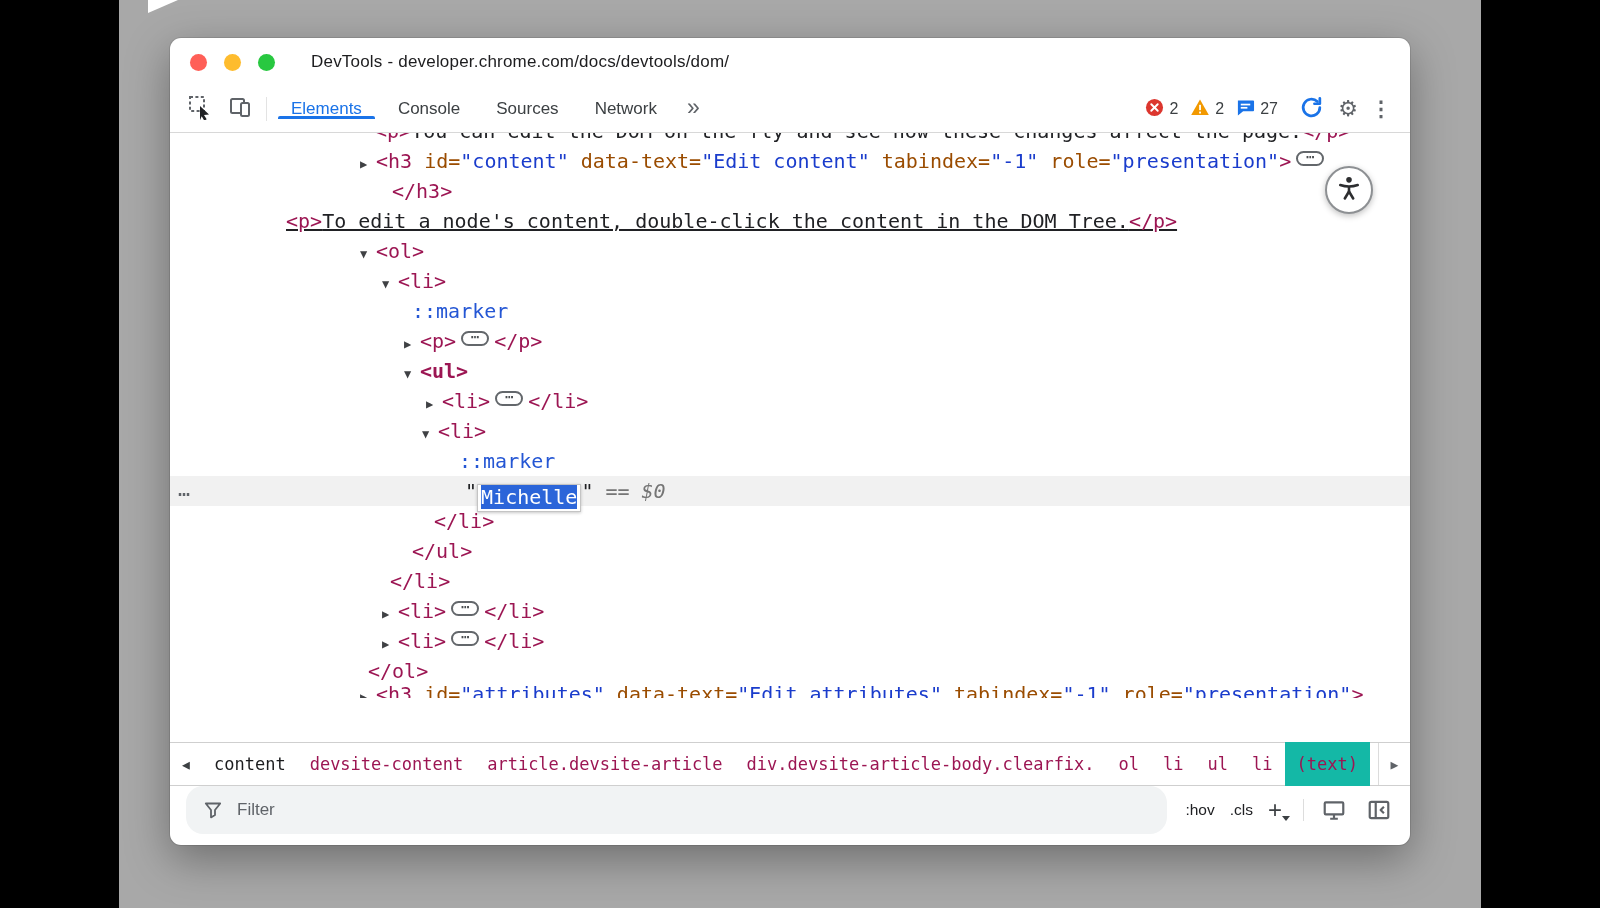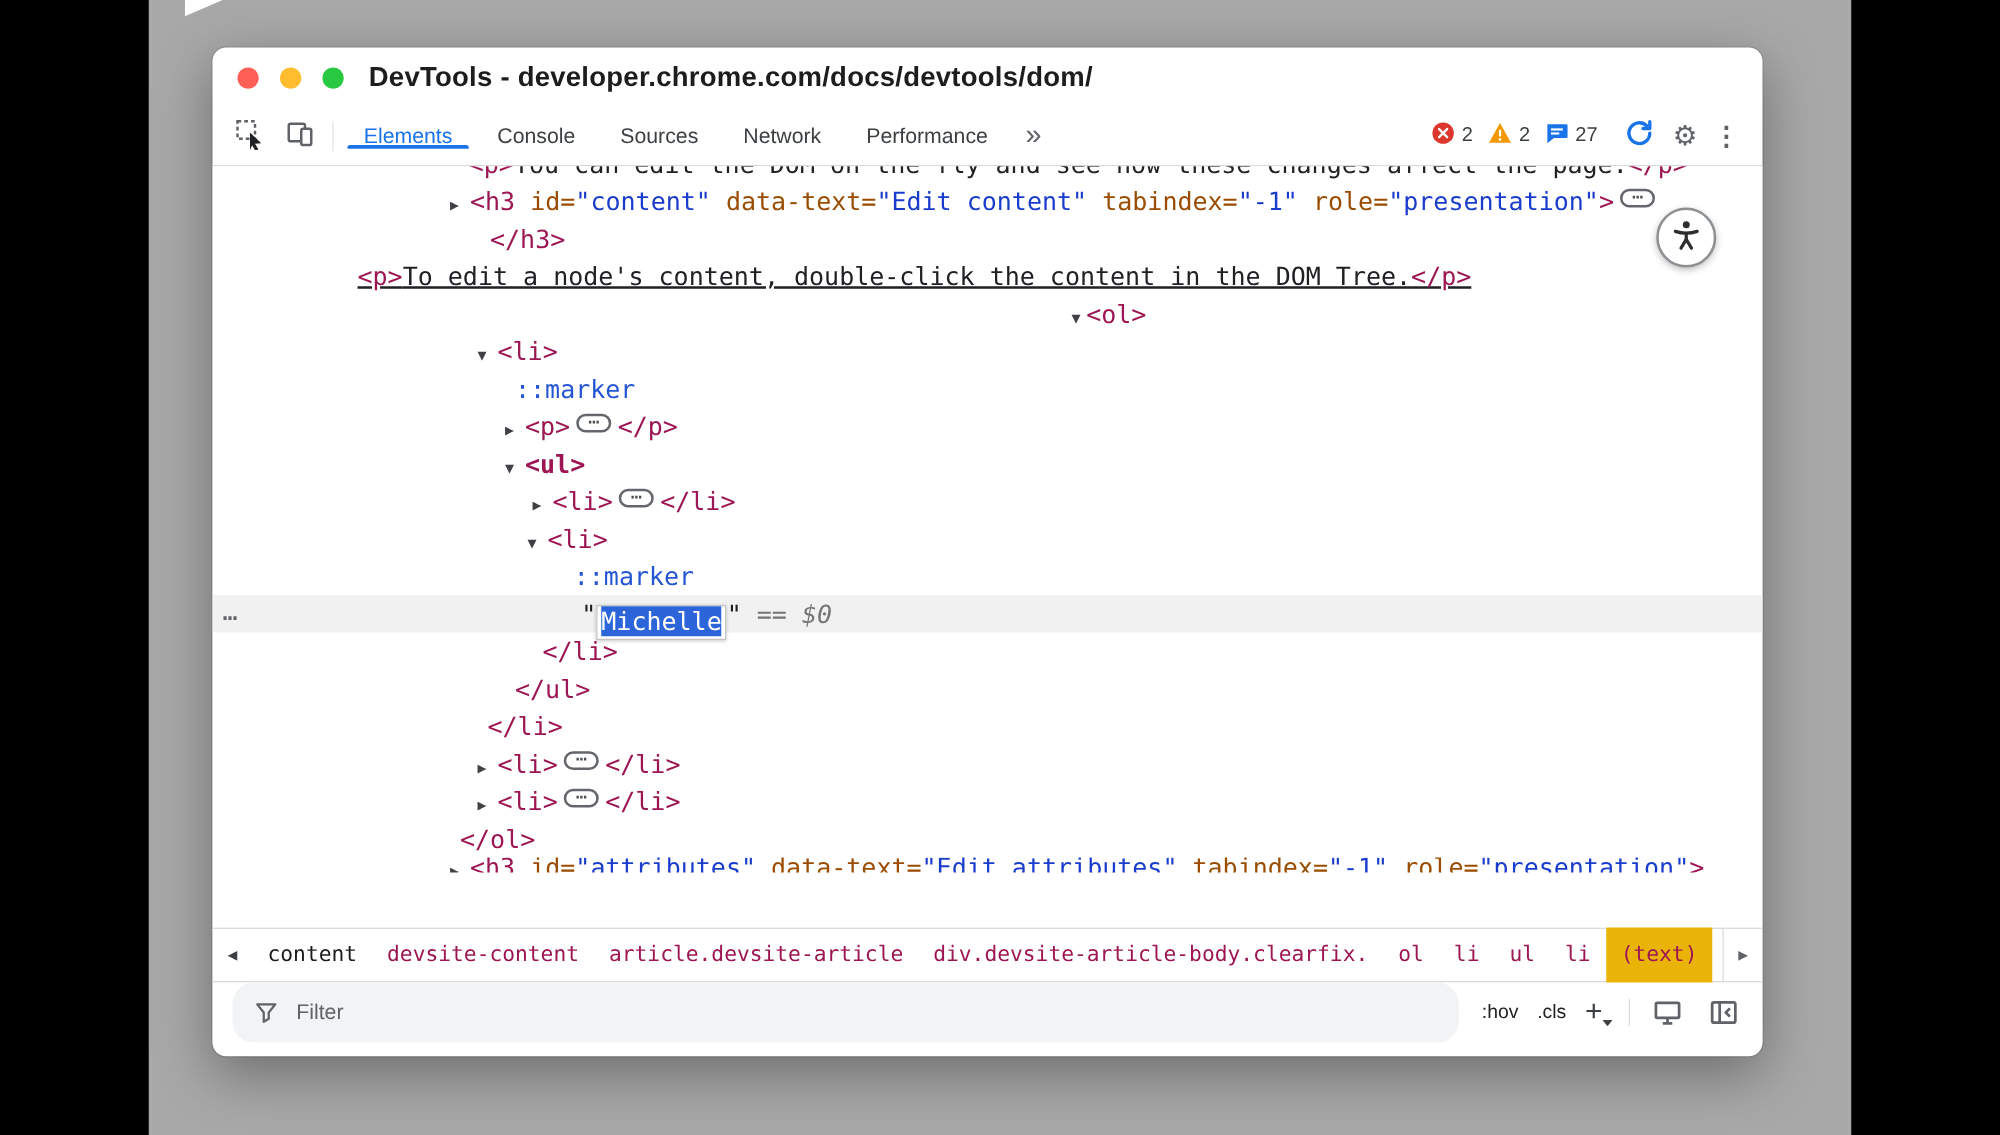--- a/index.html
+++ b/index.html
@@ -9,21 +9,21 @@
   .bb-left{left:0}.bb-right{right:0}
   .notch{position:absolute;left:148px;top:0;width:0;height:0;border-top:13px solid #fff;border-right:30px solid transparent}
 
   .window{position:absolute;left:170px;top:38px;width:1240px;height:807px;background:#fff;border-radius:11px;
           box-shadow:0 0 0 1px rgba(0,0,0,.10),0 14px 44px rgba(0,0,0,.35);overflow:hidden;display:flex;flex-direction:column}
 
   
   .titlebar{height:48px;display:flex;align-items:center;padding:0 20px;flex:none}
   .tl{width:17px;height:17px;border-radius:50%;margin-right:17px;flex:none}
   .tl-close{background:#ff5f57}.tl-min{background:#febc2e}.tl-zoom{background:#28c840;margin-right:0}
-  .wtitle{margin-left:20px;font-size:22px;font-weight:bold;color:#1d1d1f;letter-spacing:.2px}
+  .wtitle{margin-left:36px;font-size:17px;font-weight:normal;color:#1d1d1f;letter-spacing:.2px}
 
   
   .toolbar{height:47px;flex:none;display:flex;align-items:stretch;border-bottom:1px solid #d8d8d8;padding-left:10px;position:relative}
   .tbtn{width:40px;display:flex;align-items:center;justify-content:center}
   .tsep{width:1px;background:#e3e3e3;margin:11px 6px}
   .tabs{display:flex;align-items:center}
   .tab{padding:0 18px;display:flex;align-items:center;font-size:17px;color:#3c4043;position:relative;white-space:nowrap}
   .tab.active{color:#1a73e8}
   .tab.active::after{content:"";position:absolute;left:5px;right:5px;bottom:0;height:3px;background:#1a73e8;border-radius:2px 2px 0 0}
   .more-tabs{display:flex;align-items:center;font-size:23px;color:#5f6368;padding:0 12px 4px 12px}
@@ -59,21 +59,21 @@
   .clip-bottom .trow{margin-top:-7px}
 
   
   .crumbs{height:44px;flex:none;display:flex;align-items:center;border-top:1px solid #cfcfcf;border-bottom:1px solid #cfcfcf;
           font-family:"DejaVu Sans Mono",monospace;font-size:17px;background:#fff}
   .crumb-btn{width:32px;height:100%;display:flex;align-items:center;justify-content:center;font-size:13px;color:#3c4043;flex:none}
   .crumb-btn.next{margin-left:auto;border-left:1px solid #dcdcdc;color:#5f6368}
   .crumb-items{display:flex;align-items:center;overflow:hidden}
   .crumb{padding:0 12px;color:#9c1653;white-space:nowrap}
   .crumb.dark{color:#1b1c1e}
-  .crumb.sel{background:#eab308;padding:19px 12px;border-radius:2px}
+  .crumb.sel{background:#14b8a6;padding:19px 12px;border-radius:2px}
 
   
   .stabs{height:48px;flex:none;display:flex;align-items:stretch;padding-left:4px;border-bottom:1px solid #ececec;font-size:17px;background:#fff}
   .stab{padding:0 20px;display:flex;align-items:center;color:#3c4043;position:relative;white-space:nowrap}
   .stab.active{color:#1a73e8}
   .stab.active::after{content:"";position:absolute;left:8px;right:8px;bottom:0;height:3px;background:#1a73e8;border-radius:2px 2px 0 0}
 
   
   .frow{height:48px;flex:none;display:flex;align-items:center;padding:0 16px;background:#fff}
   .finput{flex:1 1 auto;height:48px;background:#f1f3f4;border-radius:17px;display:flex;align-items:center;padding:0 12px;gap:9px;margin-right:18px}
@@ -132,23 +132,20 @@
           </div>
           <div class="tab">
             <span>Console</span>
           </div>
           <div class="tab">
             <span>Sources</span>
           </div>
           <div class="tab">
             <span>Network</span>
           </div>
-          <div class="tab">
-            <span>Performance</span>
-          </div>
         </div>
 
       <div class="more-tabs">»</div>
 
       <div class="tright">
         <div class="badge">
           <span>
             <svg width="19" height="19" viewBox="0 0 20 20">
               <circle cx="10" cy="10" r="9" fill="#dc362e"></circle>
               <path d="M6.6 6.6l6.8 6.8M13.4 6.6l-6.8 6.8" stroke="#fff" stroke-width="2" stroke-linecap="round"></path>
@@ -189,21 +186,21 @@
       </div>
     </div>
 
     <div class="tree" id="dom-tree">
         <div class="clip clip-top">
           <div class="trow" style="padding-left: 205px;"><span class="tk-t">&lt;p&gt;</span><span class="tk-x">You can edit the DOM on the fly and see how these changes affect the page.</span><span class="tk-t">&lt;/p&gt;</span></div>
         </div>
         <div class="trow" style="padding-left: 190px;"><span class="tk-ar">▶</span><span class="tk-t">&lt;h3</span><span class="tk-a"> id=</span><span class="tk-v">"content"</span><span class="tk-a"> data-text=</span><span class="tk-v">"Edit content"</span><span class="tk-a"> tabindex=</span><span class="tk-v">"-1"</span><span class="tk-a"> role=</span><span class="tk-v">"presentation"</span><span class="tk-t">&gt;</span><span class="tk-pill">⋯</span></div>
         <div class="trow" style="padding-left: 222px;"><span class="tk-t">&lt;/h3&gt;</span></div>
         <div class="trow" style="padding-left: 116px; text-decoration: underline;"><span class="tk-t">&lt;p&gt;</span><span class="tk-x">To edit a node's content, double-click the content in the DOM Tree.</span><span class="tk-t">&lt;/p&gt;</span></div>
-        <div class="trow" style="padding-left: 190px; text-align: center;"><span class="tk-ad">▼</span><span class="tk-t">&lt;ol&gt;</span></div>
+        <div class="trow" style="padding-left: 190px;"><span class="tk-ad">▼</span><span class="tk-t">&lt;ol&gt;</span></div>
         <div class="trow" style="padding-left: 212px;"><span class="tk-ad">▼</span><span class="tk-t">&lt;li&gt;</span></div>
         <div class="trow" style="padding-left: 242px;"><span class="tk-ps">::marker</span></div>
         <div class="trow" style="padding-left: 234px;"><span class="tk-ar">▶</span><span class="tk-t">&lt;p&gt;</span><span class="tk-pill">⋯</span><span class="tk-t">&lt;/p&gt;</span></div>
         <div class="trow" style="padding-left: 234px; font-weight: bold;"><span class="tk-ad">▼</span><span class="tk-t">&lt;ul&gt;</span></div>
         <div class="trow" style="padding-left: 256px;"><span class="tk-ar">▶</span><span class="tk-t">&lt;li&gt;</span><span class="tk-pill">⋯</span><span class="tk-t">&lt;/li&gt;</span></div>
         <div class="trow" style="padding-left: 252px;"><span class="tk-ad">▼</span><span class="tk-t">&lt;li&gt;</span></div>
         <div class="trow" style="padding-left: 289px;"><span class="tk-ps">::marker</span></div>
         <div class="trow hl" style="padding-left: 295px;"><span class="rowmenu">…</span><span class="tk-x">"</span><span class="ebox"><span class="sel">Michelle</span></span><span class="tk-x">"</span><span class="tk-dim">==</span><span class="tk-var">$0</span></div>
         <div class="trow" style="padding-left: 264px;"><span class="tk-t">&lt;/li&gt;</span></div>
         <div class="trow" style="padding-left: 242px;"><span class="tk-t">&lt;/ul&gt;</span></div>

